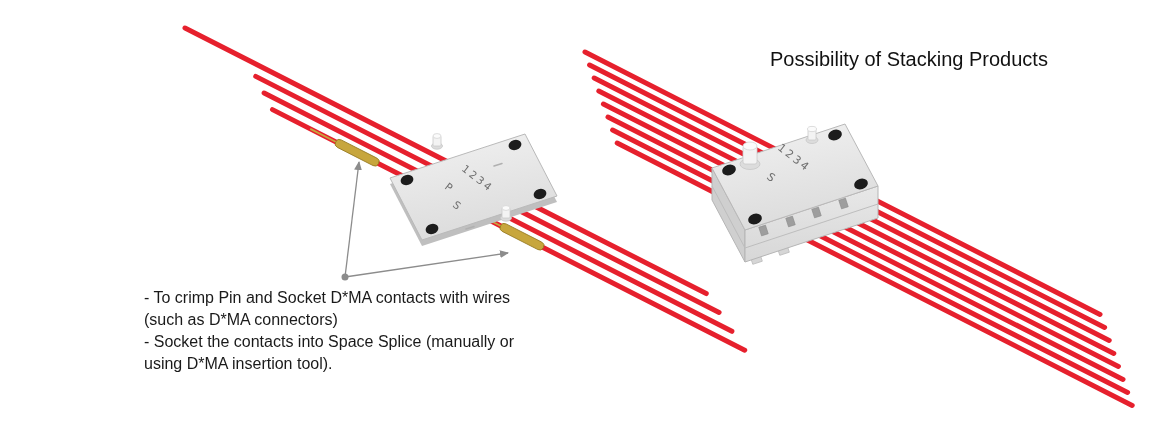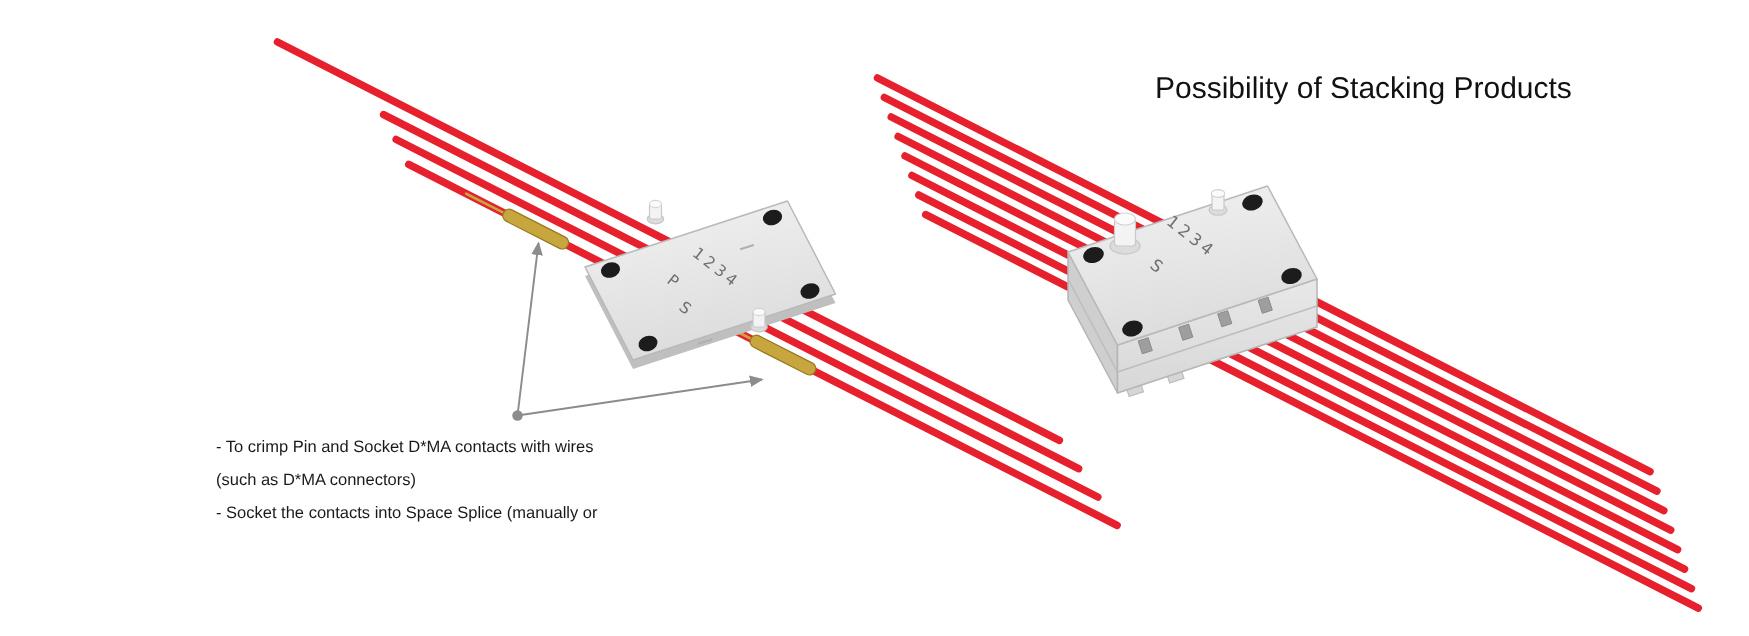--- a/index.html
+++ b/index.html
@@ -36,21 +36,21 @@
     position:absolute;
     left:770px; top:48px;
     font-size:20px;
     font-weight:500;
     color:#111111;
     white-space:nowrap;
   }
   .usage-annotation {
     position:absolute;
     left:144px; top:287px;
-    font-size:11px;
+    font-size:16px;
     line-height:22px;
     color:#1a1a1a;
   }
 </style>
 </head>
 <body>
 
 <div class="canvas">
 
   <svg width="1166" height="424" viewBox="0 0 1166 424">
@@ -157,15 +157,16 @@
       <text class="stack-label-single" transform="translate(766,178) rotate(38)">S</text>
     </g>
   </svg>
 
   <div class="stacking-title">Possibility of Stacking Products</div>
 
   <div class="usage-annotation">
     <div>- To crimp Pin and Socket D*MA contacts with wires</div>
     <div>(such as D*MA connectors)</div>
     <div>- Socket the contacts into Space Splice (manually or</div>
+    <div>using D*MA insertion tool).</div>
   </div>
 
 </div>
 
 </body></html>

